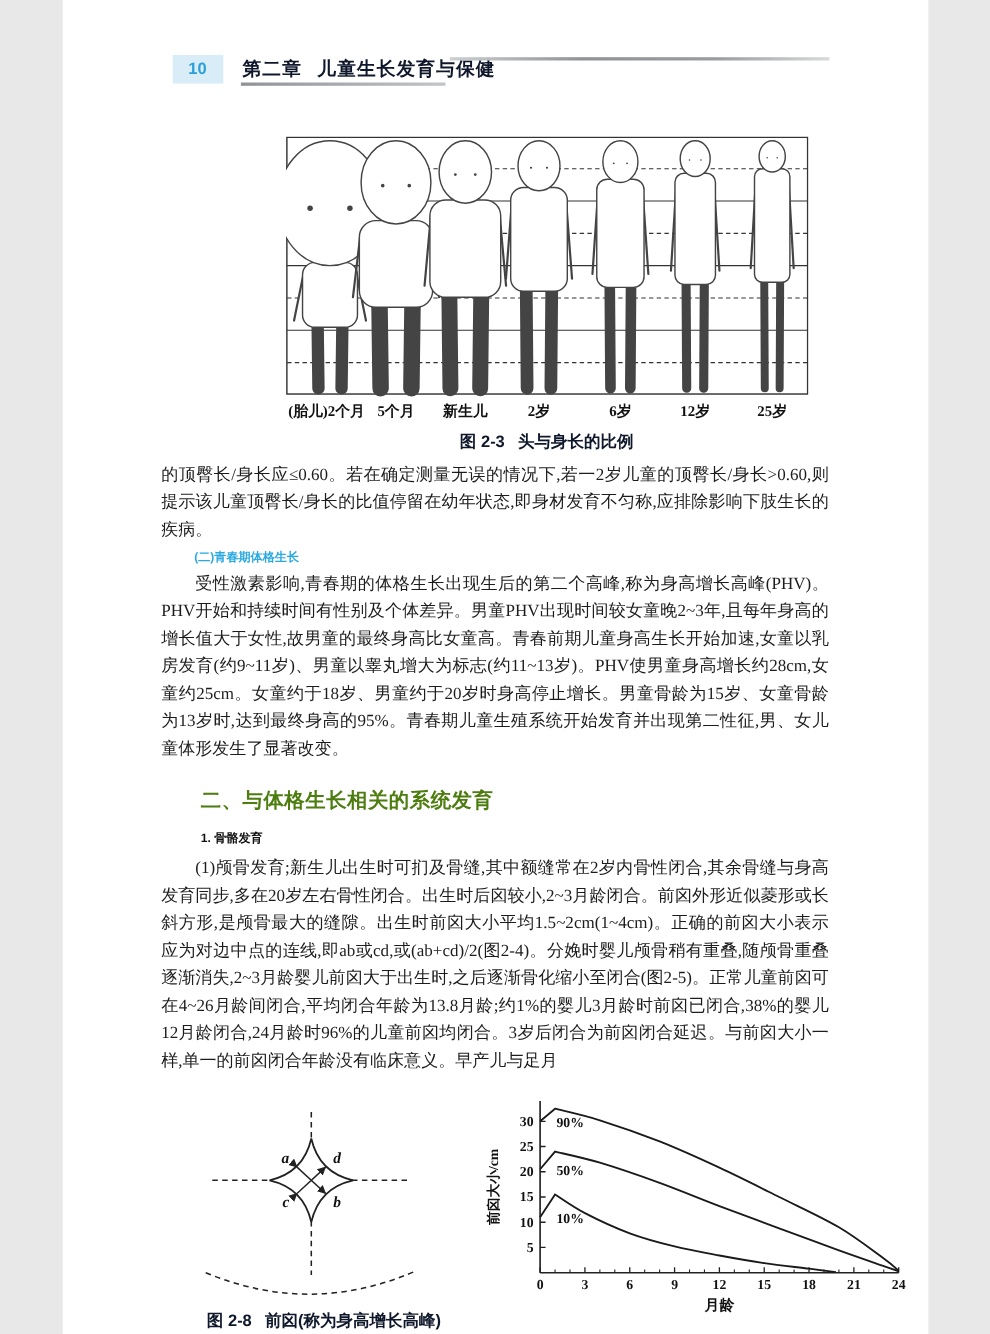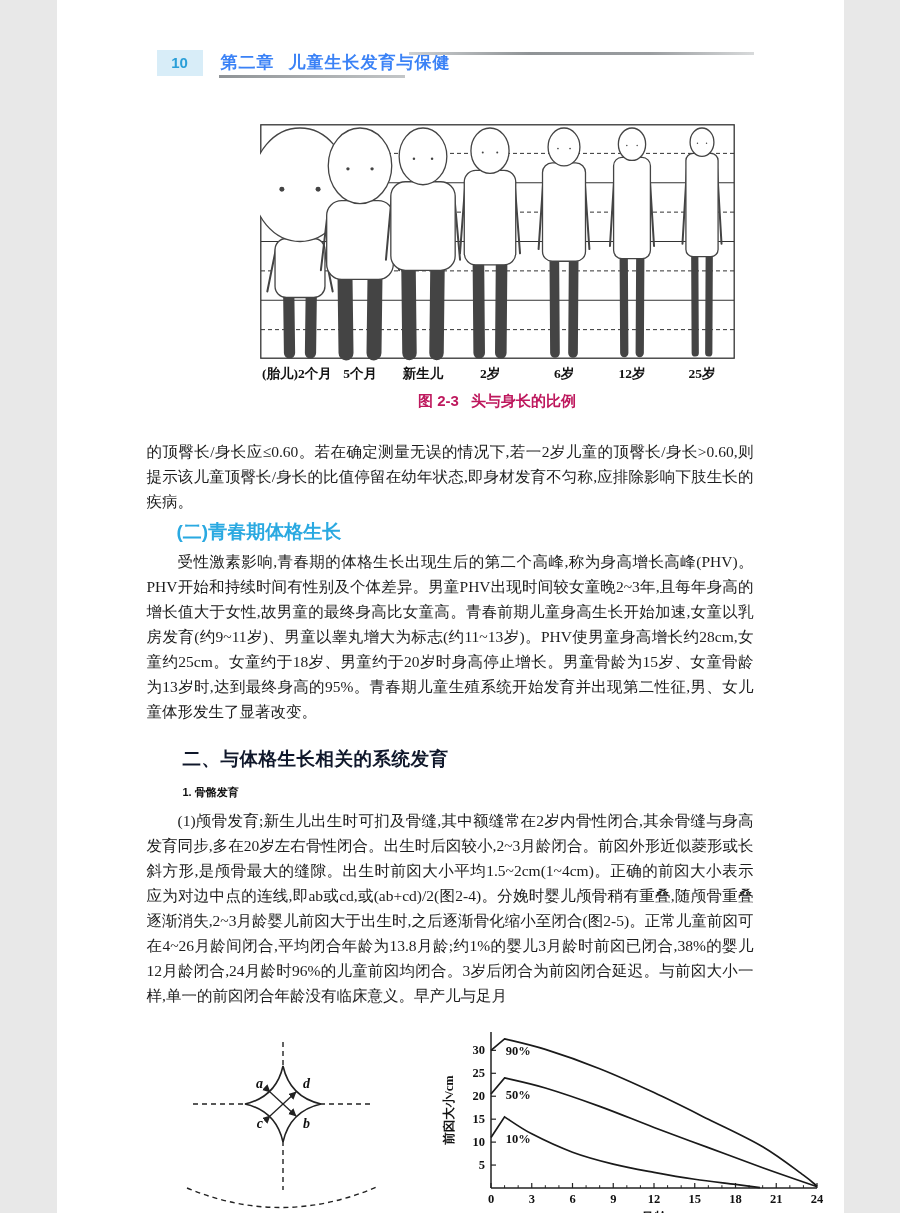--- a/index.html
+++ b/index.html
@@ -13,55 +13,55 @@
 
   
   .page-header { position:relative; height:32px; margin-top:48px; }
   .page-num {
     position:absolute; left:10px; top:2px; width:46px; height:26px;
     background:#d8edf8; color:#2a9fd8; font-family:"Liberation Sans","DejaVu Sans",sans-serif;
     font-size:15px; font-weight:bold; text-align:center; line-height:26px;
   }
   .chapter-title {
     position:absolute; left:74px; top:3px;
-    color:#3b82f6; font-family:"Liberation Sans","DejaVu Sans",sans-serif;
+    color:#0f172a; font-family:"Liberation Sans","DejaVu Sans",sans-serif;
     font-size:17px; font-weight:bold; letter-spacing:1px; white-space:nowrap;
   }
   .chapter-title .gap { display:inline-block; width:14px; }
   .hdr-line-top {
     position:absolute; left:262px; right:0; top:4px; height:3px;
     background:linear-gradient(to right,#cdd0d2,#8f9396 35%,#9a9da0 70%,#d8dadb);
   }
   .hdr-line-under {
     position:absolute; left:72px; top:27px; width:186px; height:3px;
     background:linear-gradient(to right,#8f9396,#c3c6c8);
   }
 
   
   .fig23-wrap { margin:44px 0 0 113px; width:475px; }
   .fig-caption {
     margin-top:6px; text-align:center;
-    color:#be185d; font-family:"Liberation Sans","DejaVu Sans",sans-serif;
+    color:#0f172a; font-family:"Liberation Sans","DejaVu Sans",sans-serif;
     font-size:15px; font-weight:bold;
   }
   .fig-caption .cap-gap { display:inline-block; width:12px; }
 
   
   .para {
     font-size:15.5px; line-height:25px; text-align:justify; margin:0;
   }
-  .p1 { margin-top:28px; }
+  .p1 { margin-top:8px; }
   .h-puberty {
     margin:5px 0 4px 0; padding-left:30px;
     color:#2aa9e1; font-family:"Liberation Sans","DejaVu Sans",sans-serif;
-    font-size:19px; font-weight:bold;
+    font-size:11px; font-weight:bold;
   }
   .h-systems {
     margin:22px 0 12px 36px;
-    color:#0f172a; font-family:"Liberation Sans","DejaVu Sans",sans-serif;
+    color:#4d7c0f; font-family:"Liberation Sans","DejaVu Sans",sans-serif;
     font-size:18.5px; font-weight:bold; letter-spacing:0.5px;
   }
   .h-skeleton {
     margin:14px 0 8px 36px; color:#111;
     font-family:"Liberation Sans","DejaVu Sans",sans-serif;
     font-size:11px; font-weight:bold;
   }
   .indent { text-indent:2em; }
 
   

